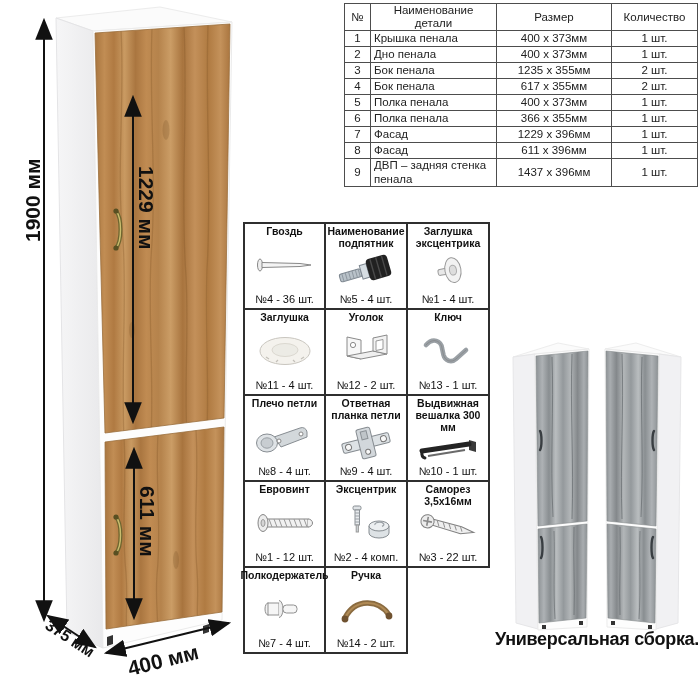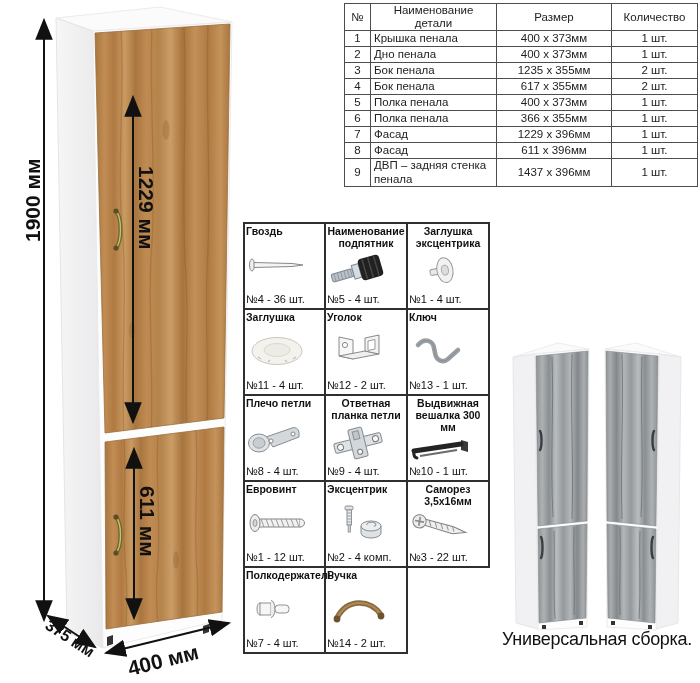--- a/index.html
+++ b/index.html
@@ -13,32 +13,32 @@
   .parts th, .parts td { border:1px solid #4d4d4d; padding:0 3px;
            height:15px; line-height:1.15; text-align:center; font-weight:normal; }
   .parts td.name { text-align:left; }
 
   
   .hw { position:absolute; left:243px; top:222px; width:245px;
         border-collapse:collapse; table-layout:fixed; }
   .hw td { border:2px solid #2f2f2f; padding:2px 1px; height:80px;
            vertical-align:top; background:#fff; }
   .hw td.empty { border:none; background:transparent; }
-  .hwcell { display:flex; flex-direction:column; align-items:flex-start;
+  .hwcell { display:flex; flex-direction:column; align-items:center;
             justify-content:space-between; height:100%; }
   .hwt { font-weight:bold; font-size:10.5px; line-height:1.12; text-align:center; color:#111; }
   .hwn { font-weight:normal; font-size:11px; color:#111; padding-bottom:1px; }
   .hwi { flex:1 1 auto; display:flex; align-items:center; justify-content:center; }
   .hwi svg { display:block; }
 
   
   .cab { position:absolute; left:0; top:0; }
   .variants { position:absolute; left:494px; top:337px; }
   .caption { position:absolute; left:494px; top:629px; width:206px;
-             text-align:center; font-weight:normal; font-size:18px;
+             text-align:center; font-weight:bold; font-size:18px;
              letter-spacing:-0.3px; color:#111; }
 </style>
 </head>
 <body>
 
 <div class="page">
 
   <svg class="cab" width="242" height="683" viewBox="0 0 242 683">
     <defs>
       <linearGradient id="wood" x1="0" y1="0" x2="1" y2="0">

